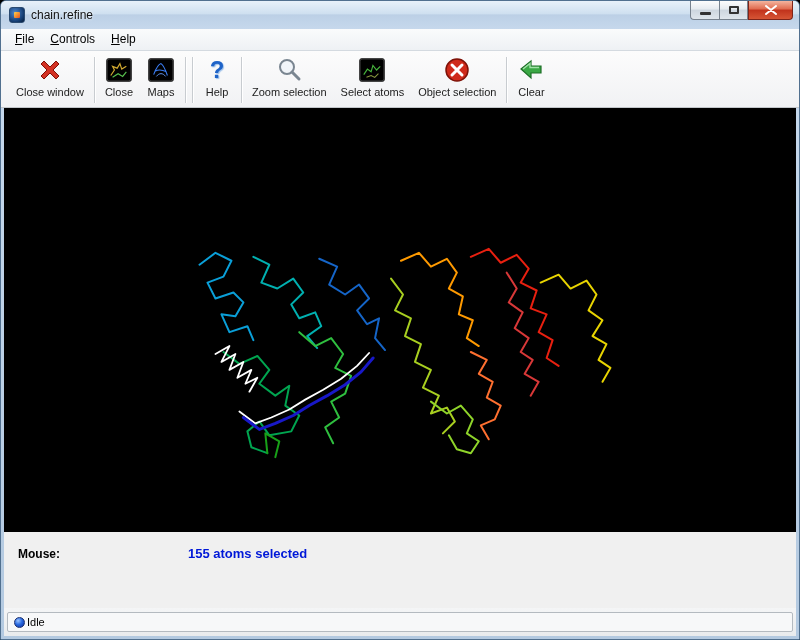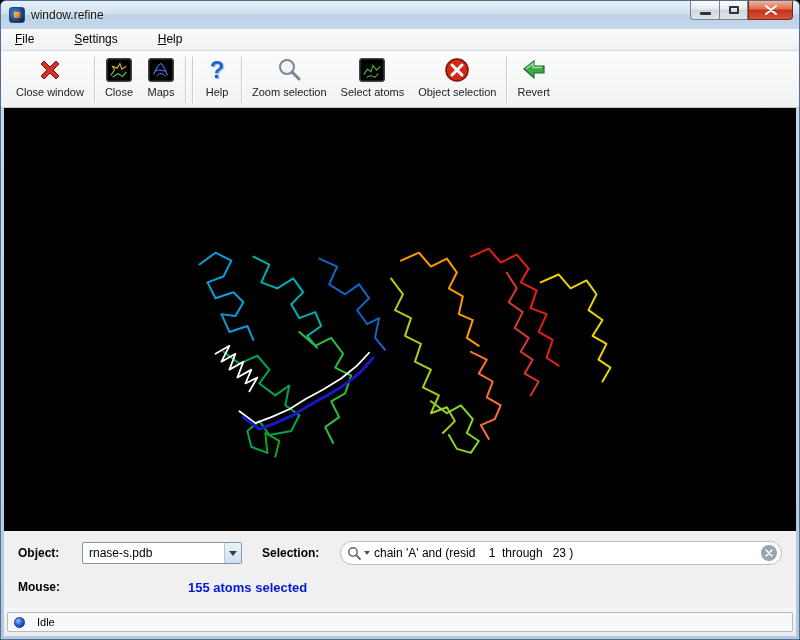--- a/index.html
+++ b/index.html
@@ -22,21 +22,21 @@
              display:flex; align-items:center; justify-content:center; cursor:default; }
   .win-btn.min { border-radius:0 0 0 4px; border-right:none; }
   .win-btn.max { border-radius:0; }
   .win-btn.close { width:45px; border-radius:0 0 4px 0; border-color:#7e2419;
              background:linear-gradient(#f4b49e,#e06a4e 45%,#c0321c 50%,#d65535); }
   .glyph-min { width:11px; height:3px; background:#333; border-radius:1px; margin-top:6px; }
   .glyph-max { width:10px; height:8px; border:2px solid #333; border-radius:1px; }
 
   
   .menubar { height:22px; background:linear-gradient(#fafbfc,#eef1f4); display:flex; align-items:center;
-             padding-left:6px; border-bottom:1px solid #d4dae0;gap:24px; }
+             padding-left:6px; border-bottom:1px solid #d4dae0; }
   .menu-item { font-size:12px; color:#000; padding:3px 8px; cursor:default; }
   .menu-item span { display:block; }
   .menu-item span::first-letter { text-decoration:underline; }
 
   
   .toolbar { height:58px; background:linear-gradient(#fcfcfc,#f1f2f4); border-bottom:1px solid #c2c6ca;
              display:flex; align-items:flex-start; padding:4px 8px 0 8px; }
   .tb-item { display:flex; flex-direction:column; align-items:center; gap:2px; padding:1px 7px; cursor:default; }
   .tb-icon { width:28px; height:28px; display:flex; align-items:center; justify-content:center; }
   .tb-label { font-size:11px; color:#222; white-space:nowrap; }
@@ -66,54 +66,54 @@
   .search-glyph { display:flex; align-items:center; margin-right:4px; }
   .search-dd { border-left:3px solid transparent; border-right:3px solid transparent; border-top:4px solid #555; margin-left:2px; }
   .search-input { flex:1; border:none; outline:none; font-size:12px; font-family:"Liberation Sans",sans-serif; color:#000; background:transparent; }
   .clear-circle { width:16px; height:16px; border-radius:50%; background:#9aa2ab; display:flex; align-items:center; justify-content:center; cursor:default; }
   .atoms { font-size:13px; font-weight:bold; color:#0018d8; margin-left:8px; }
 
   
   .statusbar { height:28px; margin:0 3px 3px 3px; background:linear-gradient(#f4f5f6,#e9ebed);
                display:flex; align-items:center; padding:3px; }
   .status-field { flex:1; height:20px; border:1px solid #b4bac0; background:#f7f8f9; border-radius:2px;
-               display:flex; align-items:center; padding-left:6px; gap:12px; }
+               display:flex; align-items:center; padding-left:6px; gap:2px; }
   .led { width:11px; height:11px; border-radius:50%; border:1px solid #1a2f70;
          background:radial-gradient(circle at 35% 30%, #9cc4ff 0%, #2a6ae0 45%, #0a2ba0 100%); }
   .status-text { font-size:11px; color:#000; }
 </style>
 </head>
 <body>
 
 <div class="window">
 
   <div class="titlebar">
     <div class="app-icon"></div>
-    <div class="title-text">window.refine</div>
+    <div class="title-text">chain.refine</div>
     <div class="win-buttons">
       <div class="win-btn min">
           <div class="glyph-min"></div>
         </div>
       <div class="win-btn max">
           <div class="glyph-max"></div>
         </div>
       <div class="win-btn close">
         <svg width="12" height="10" viewBox="0 0 12 10">
           <path d="M1 1 L11 9 M11 1 L1 9" stroke="#fff" stroke-width="2" stroke-linecap="round"></path>
         </svg>
       </div>
     </div>
   </div>
 
   <div class="menubar">
     <div class="menu-item">
         <span>File</span>
       </div>
     <div class="menu-item">
-        <span>Settings</span>
+        <span>Controls</span>
       </div>
     <div class="menu-item">
         <span>Help</span>
       </div>
   </div>
 
   <div class="toolbar">
 
     <div class="tb-item">
       <div class="tb-icon">
@@ -195,21 +195,21 @@
 
     <div class="tb-sep"></div>
 
     <div class="tb-item">
       <div class="tb-icon">
         <svg width="26" height="26" viewBox="0 0 26 26">
           <path d="M3 12 L13 4 L13 9 L23 9 L23 16 L13 16 L13 21 Z" fill="#3aa845" stroke="#1c6e26" stroke-width="1.2"></path>
           <path d="M5 12 L12 6.5 L12 10.5 L21 10.5" fill="none" stroke="#9fe0a6" stroke-width="1.4"></path>
         </svg>
       </div>
-      <div class="tb-label">Revert</div>
+      <div class="tb-label">Clear</div>
     </div>
 
 
   </div>
 
   <div class="viewport">
     <svg width="100%" height="100%" viewBox="0 0 794 427" preserveAspectRatio="none">
       <g fill="none" stroke-width="2" stroke-linejoin="round" stroke-linecap="round">
 
         <polyline stroke="#0a9fd8" points="196,158 212,146 228,154 220,170 204,176 212,192 230,186 240,196 232,210 218,208 226,226 244,220 250,234"></polyline>
@@ -229,43 +229,20 @@
         <polyline stroke="#d83838" points="504,166 514,182 506,196 520,206 512,222 526,232 518,246 530,254 522,268 536,276 528,290"></polyline>
         <polyline stroke="#e8d400" points="538,176 556,168 568,182 584,174 594,188 586,204 600,214 590,230 604,238 596,254 608,262 600,276"></polyline>
         <polyline stroke="#ff7030" points="468,246 484,254 476,268 490,276 484,292 498,300 492,314 478,320 486,334"></polyline>
         <polyline stroke="#8fd42a" points="428,296 444,308 458,300 470,314 464,328 476,336 468,348 454,344 446,330"></polyline>
       </g>
     </svg>
   </div>
 
   <div class="bottom">
     <div class="brow">
-      <div class="blabel lbl1">Object:</div>
-      <div class="combo">
-        <div class="combo-text">rnase-s.pdb</div>
-        <div class="combo-arrow"></div>
-      </div>
-      <div class="blabel lbl2">Selection:</div>
-      <div class="searchbox">
-        <div class="search-glyph">
-          <svg width="15" height="15" viewBox="0 0 15 15">
-            <circle cx="6" cy="6" r="4.2" fill="none" stroke="#666" stroke-width="1.5"></circle>
-            <line x1="9.2" y1="9.2" x2="13" y2="13" stroke="#666" stroke-width="1.8" stroke-linecap="round"></line>
-          </svg>
-          <div class="search-dd"></div>
-        </div>
-        <input class="search-input" type="text" value="chain 'A' and (resid    1  through   23 )" style="">
-        <div class="clear-circle">
-          <svg width="8" height="8" viewBox="0 0 8 8">
-            <path d="M1 1 L7 7 M7 1 L1 7" stroke="#fff" stroke-width="1.6" stroke-linecap="round"></path>
-          </svg>
-        </div>
-      </div>
-    </div>
-    <div class="brow">
       <div class="blabel lbl1">Mouse:</div>
       <div style="width:98px"></div>
       <div class="atoms">155 atoms selected</div>
     </div>
   </div>
 
   <div class="statusbar">
     <div class="status-field">
       <div class="led"></div>
       <div class="status-text">Idle</div>

